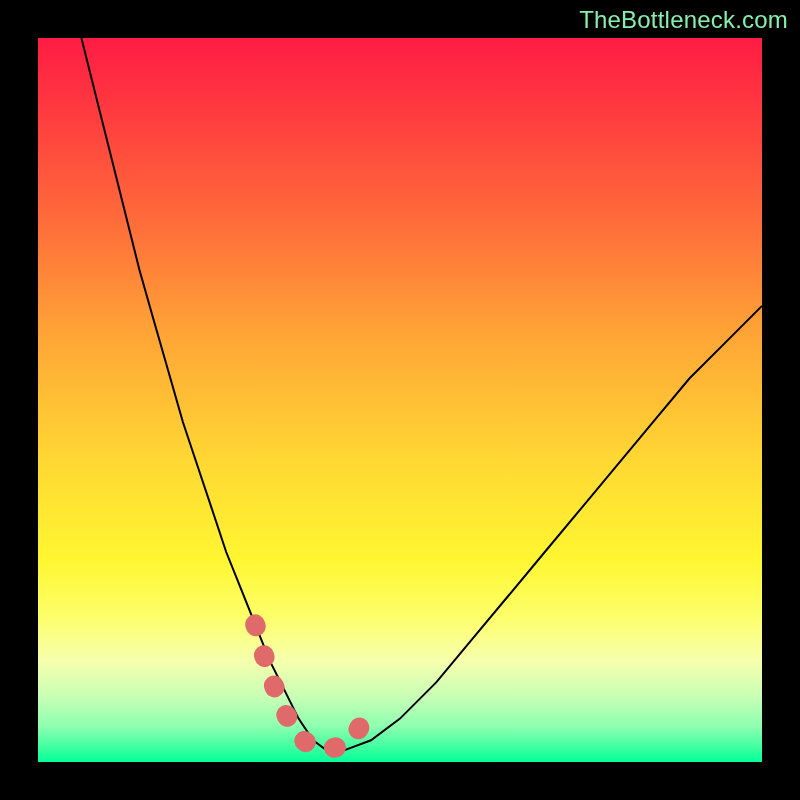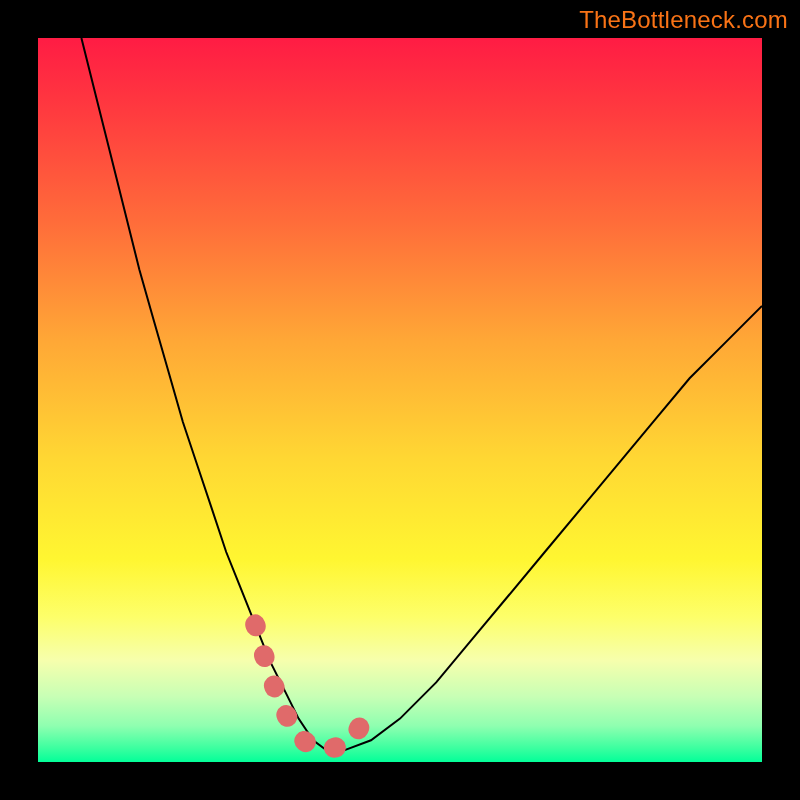--- a/index.html
+++ b/index.html
@@ -43,21 +43,21 @@
     width: 724px;
     height: 724px;
   }
   .watermark {
     position: absolute;
     top: 6px;
     right: 12px;
     font-family: Arial, Helvetica, sans-serif;
     font-size: 24px;
     font-weight: 500;
-    color: #f97316;
+    color: #86efac;
     letter-spacing: 0.2px;
   }
 </style>
 </head>
 <body>
 
 <div class="frame">
   <div class="plot-area">
     <svg class="curve-svg" viewBox="0 0 724 724" preserveAspectRatio="none">
       <path fill="none" stroke-width="2" d="M43.4 0.0 L57.9 57.9 L72.4 115.8 L86.9 173.8 L101.4 231.7 L115.8 282.4 L130.3 333.0 L144.8 383.7 L159.3 427.2 L173.8 470.6 L188.2 514.0 L202.7 550.2 L217.2 586.4 L231.7 622.6 L246.2 651.6 L260.6 680.6 L275.1 702.3 L289.6 713.1 L304.1 713.1 L333.0 702.3 L362.0 680.6 L398.2 644.4 L434.4 600.9 L470.6 557.5 L506.8 514.0 L543.0 470.6 L579.2 427.2 L615.4 383.7 L651.6 340.3 L687.8 304.1 L724.0 267.9" stroke="#000000"></path>

